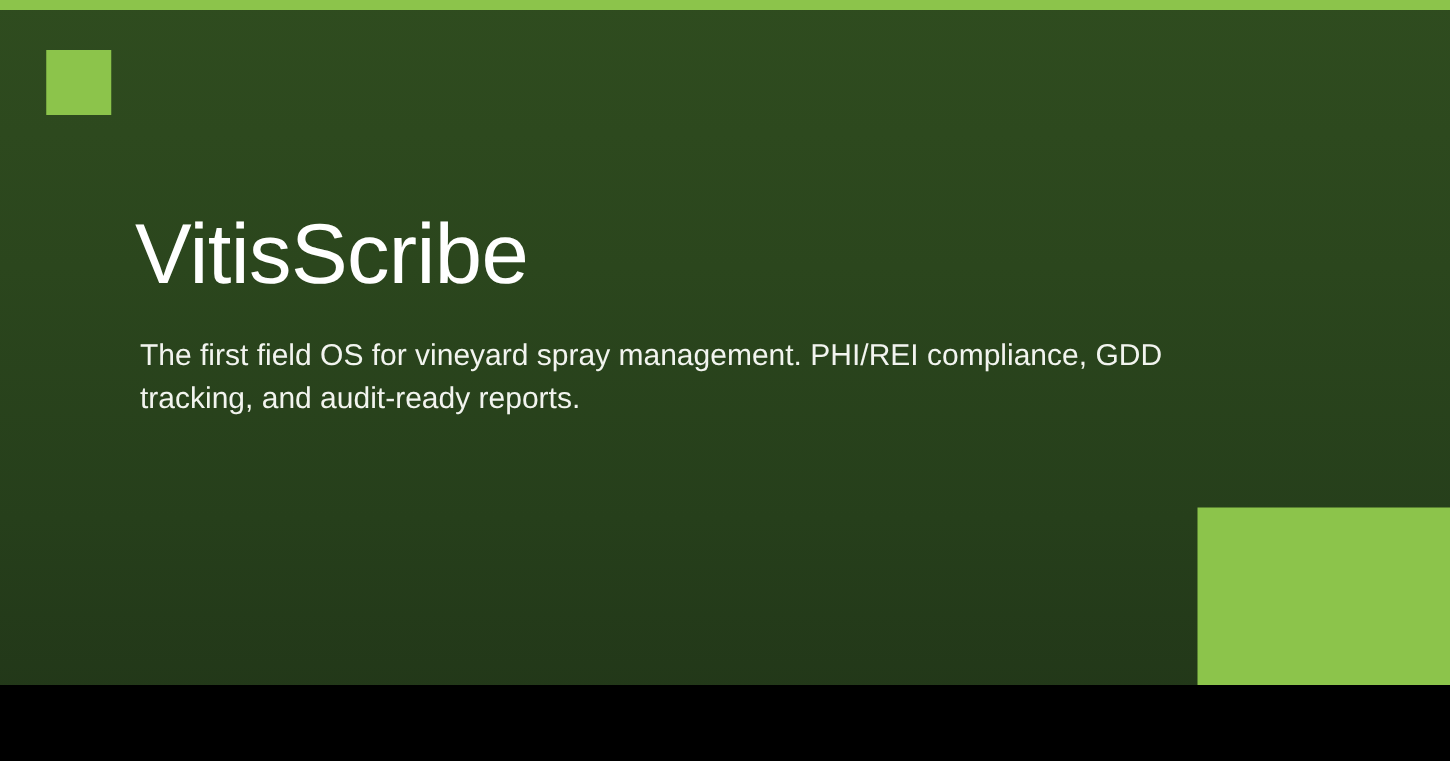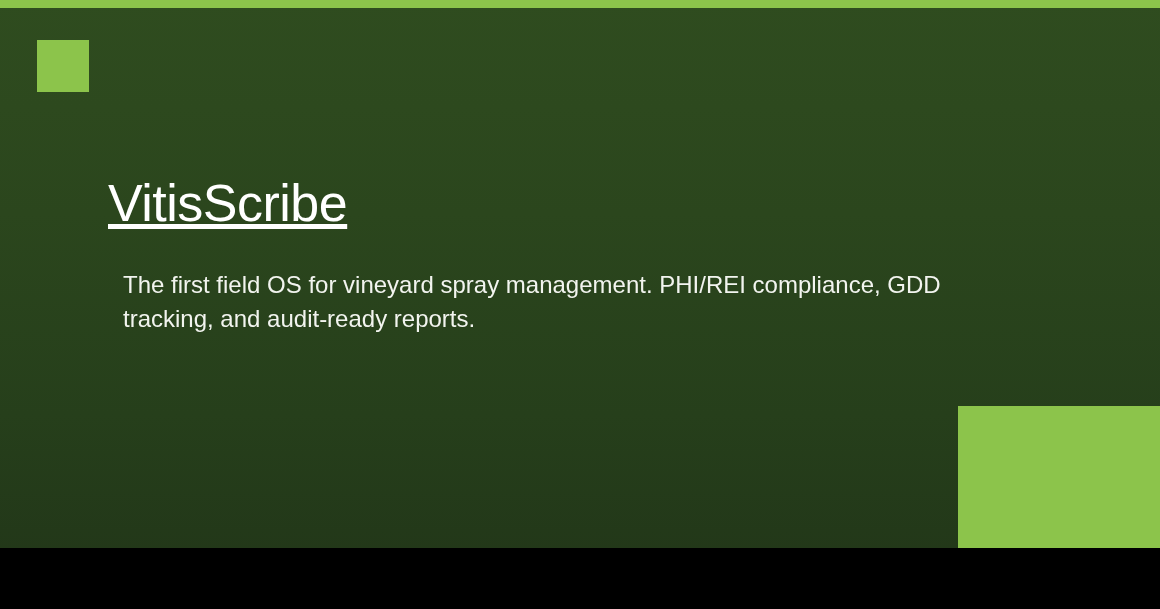--- a/index.html
+++ b/index.html
@@ -53,30 +53,29 @@
     position: absolute;
     left: 108px;
     top: 160px;
     width: 900px;
   }
 
   #title {
     margin: 0;
     padding: 0;
     color: #ffffff;
-    font-size: 52px;
+    font-size: 68px;
     font-weight: normal;
     line-height: 86px;
     letter-spacing: -0.5px;
     white-space: nowrap;
-    text-decoration: underline;
   }
 
   #subtitle {
-    margin: 15px;
+    margin: 4px;
     padding: 0;
     margin-top: 22px;
     color: #f2f4ef;
     font-size: 24px;
     font-weight: normal;
     line-height: 34px;
     max-width: 880px;
   }
 
   

